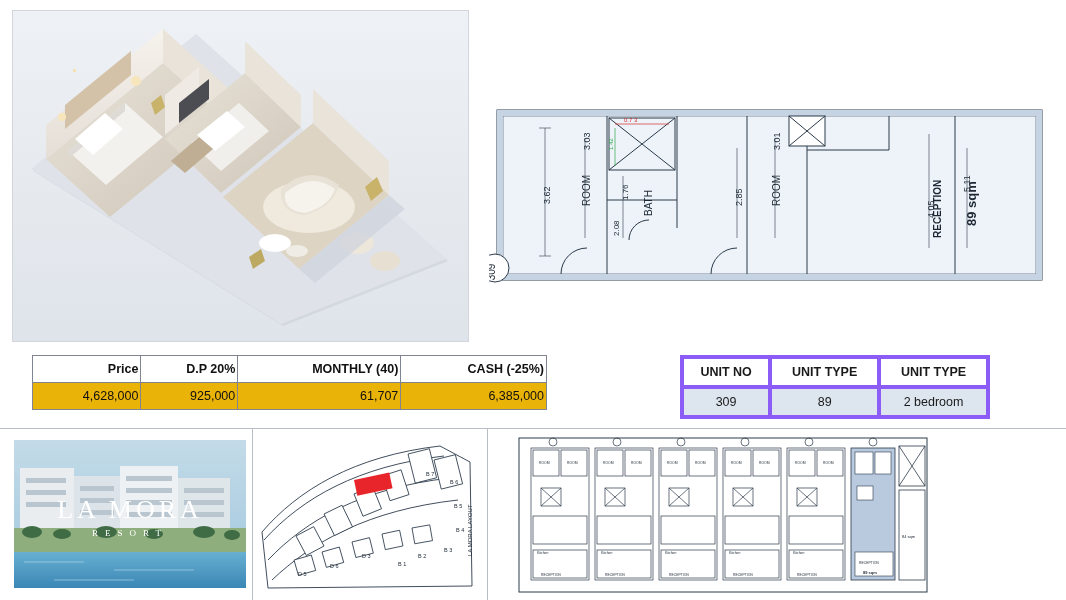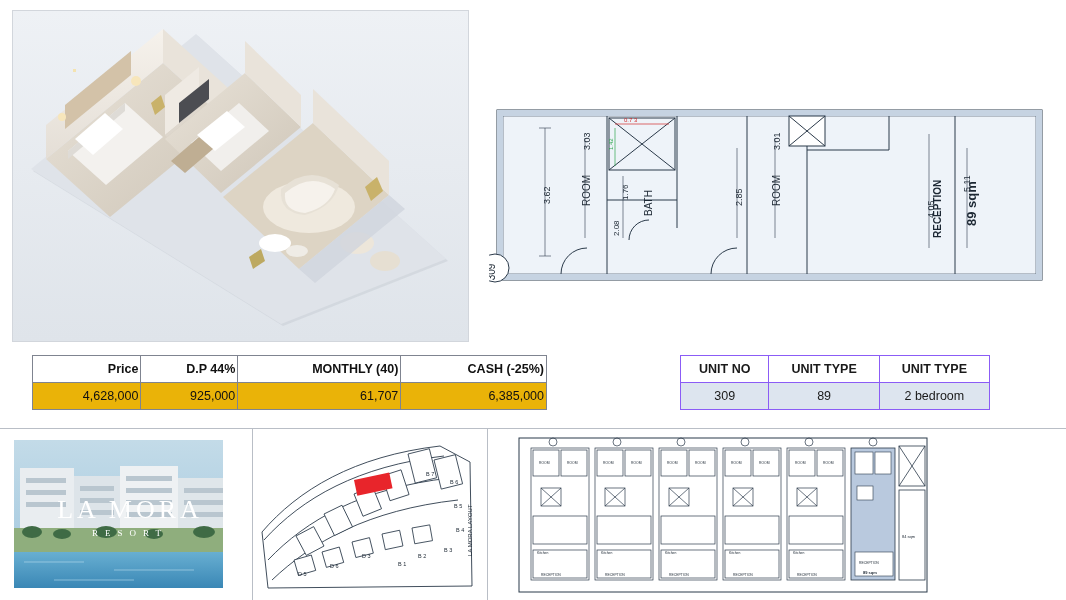--- a/index.html
+++ b/index.html
@@ -21,32 +21,32 @@
   .price-table{position:absolute;left:32px;top:355px;width:515px;
                border-collapse:collapse;font-size:12.5px;}
   .price-table th,.price-table td{border:1px solid #7f8490;text-align:right;
                padding:6px 2px;font-weight:bold;}
   .price-table thead th{background:#ffffff;color:#111;}
   .price-table tbody td{background:#eab308;color:#111;font-weight:normal;}
 
   
   .unit-table{position:absolute;left:680px;top:355px;width:310px;
               border-collapse:collapse;font-size:12.5px;}
-  .unit-table th,.unit-table td{border:1px solid #8b5cf6;text-align:center;
+  .unit-table th,.unit-table td{border:4px solid #8b5cf6;text-align:center;
               padding:6px 2px;}
   .unit-table thead th{background:#ffffff;font-weight:bold;}
   .unit-table tbody td{background:#dde5ef;font-weight:normal;}
 
   
   .hr-bottom{position:absolute;left:0;top:428px;width:1066px;height:1px;background:#b9bec6;}
   .v-div1{position:absolute;left:252px;top:429px;width:1px;height:171px;background:#b9bec6;}
   .v-div2{position:absolute;left:487px;top:429px;width:1px;height:171px;background:#b9bec6;}
 
   
-  .resort{position:absolute;left:14px;top:440px;width:209px;height:148px;
+  .resort{position:absolute;left:14px;top:440px;width:232px;height:148px;
           background:linear-gradient(180deg,#bcd7e6 0%,#a8cadd 42%,#7fb4cf 60%,#5e9dc0 100%);
           overflow:hidden;border:0;}
 
   
   .masterplan{position:absolute;left:258px;top:436px;width:224px;height:160px;background:#fff;}
   .masterplan svg{display:block;}
 
   
   .buildplan{position:absolute;left:513px;top:432px;width:420px;height:166px;background:#fff;}
   .buildplan svg{display:block;}
@@ -205,21 +205,21 @@
         <circle cx="6" cy="180" r="14" fill="#ffffff" stroke="#2b3a4a" stroke-width="1"></circle>
         <text x="6" y="184" font-size="10" text-anchor="middle" transform="rotate(-90 6 184)" font-family="Liberation Sans, sans-serif" fill="#1c2733">309</text>
       </g>
     </svg>
   </div>
 
   <table class="price-table">
     <thead>
       <tr>
         <th>Price</th>
-        <th>D.P 44%</th>
+        <th>D.P 20%</th>
         <th>MONTHLY (40)</th>
         <th>CASH (-25%)</th>
       </tr>
     </thead>
     <tbody>
       <tr>
         <td>4,628,000</td>
         <td>925,000</td>
         <td>61,707</td>
         <td>6,385,000</td>

